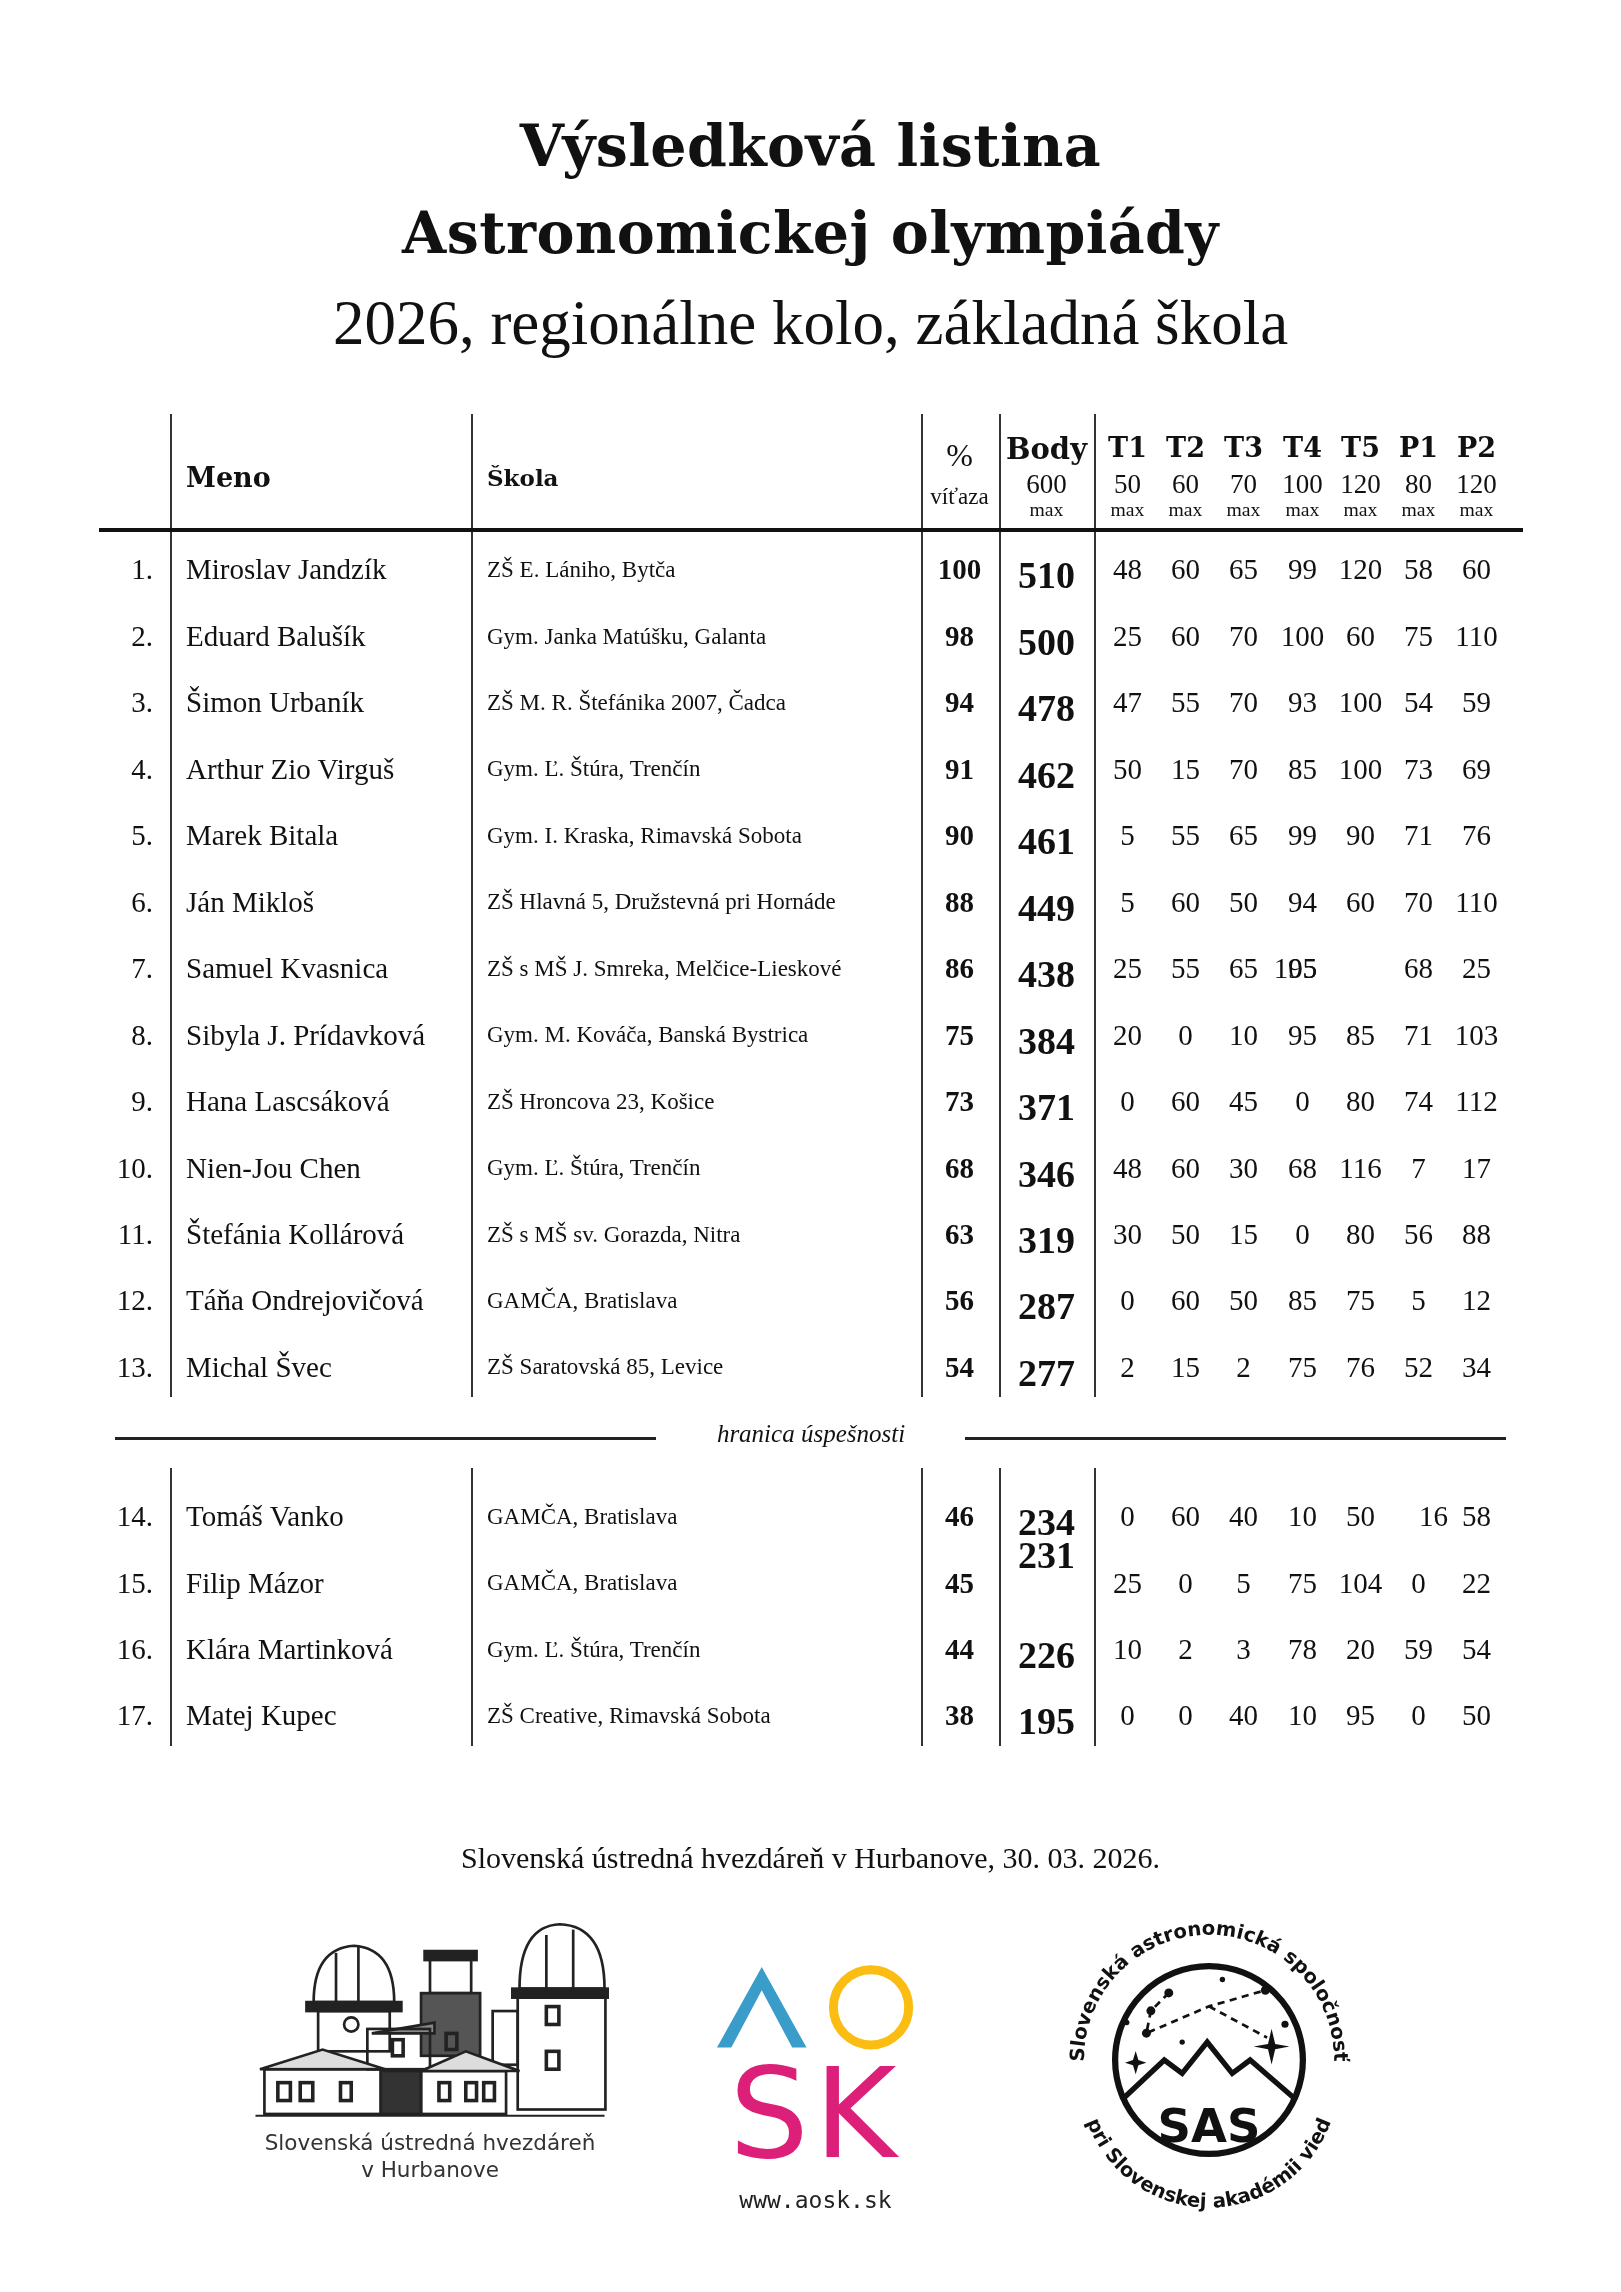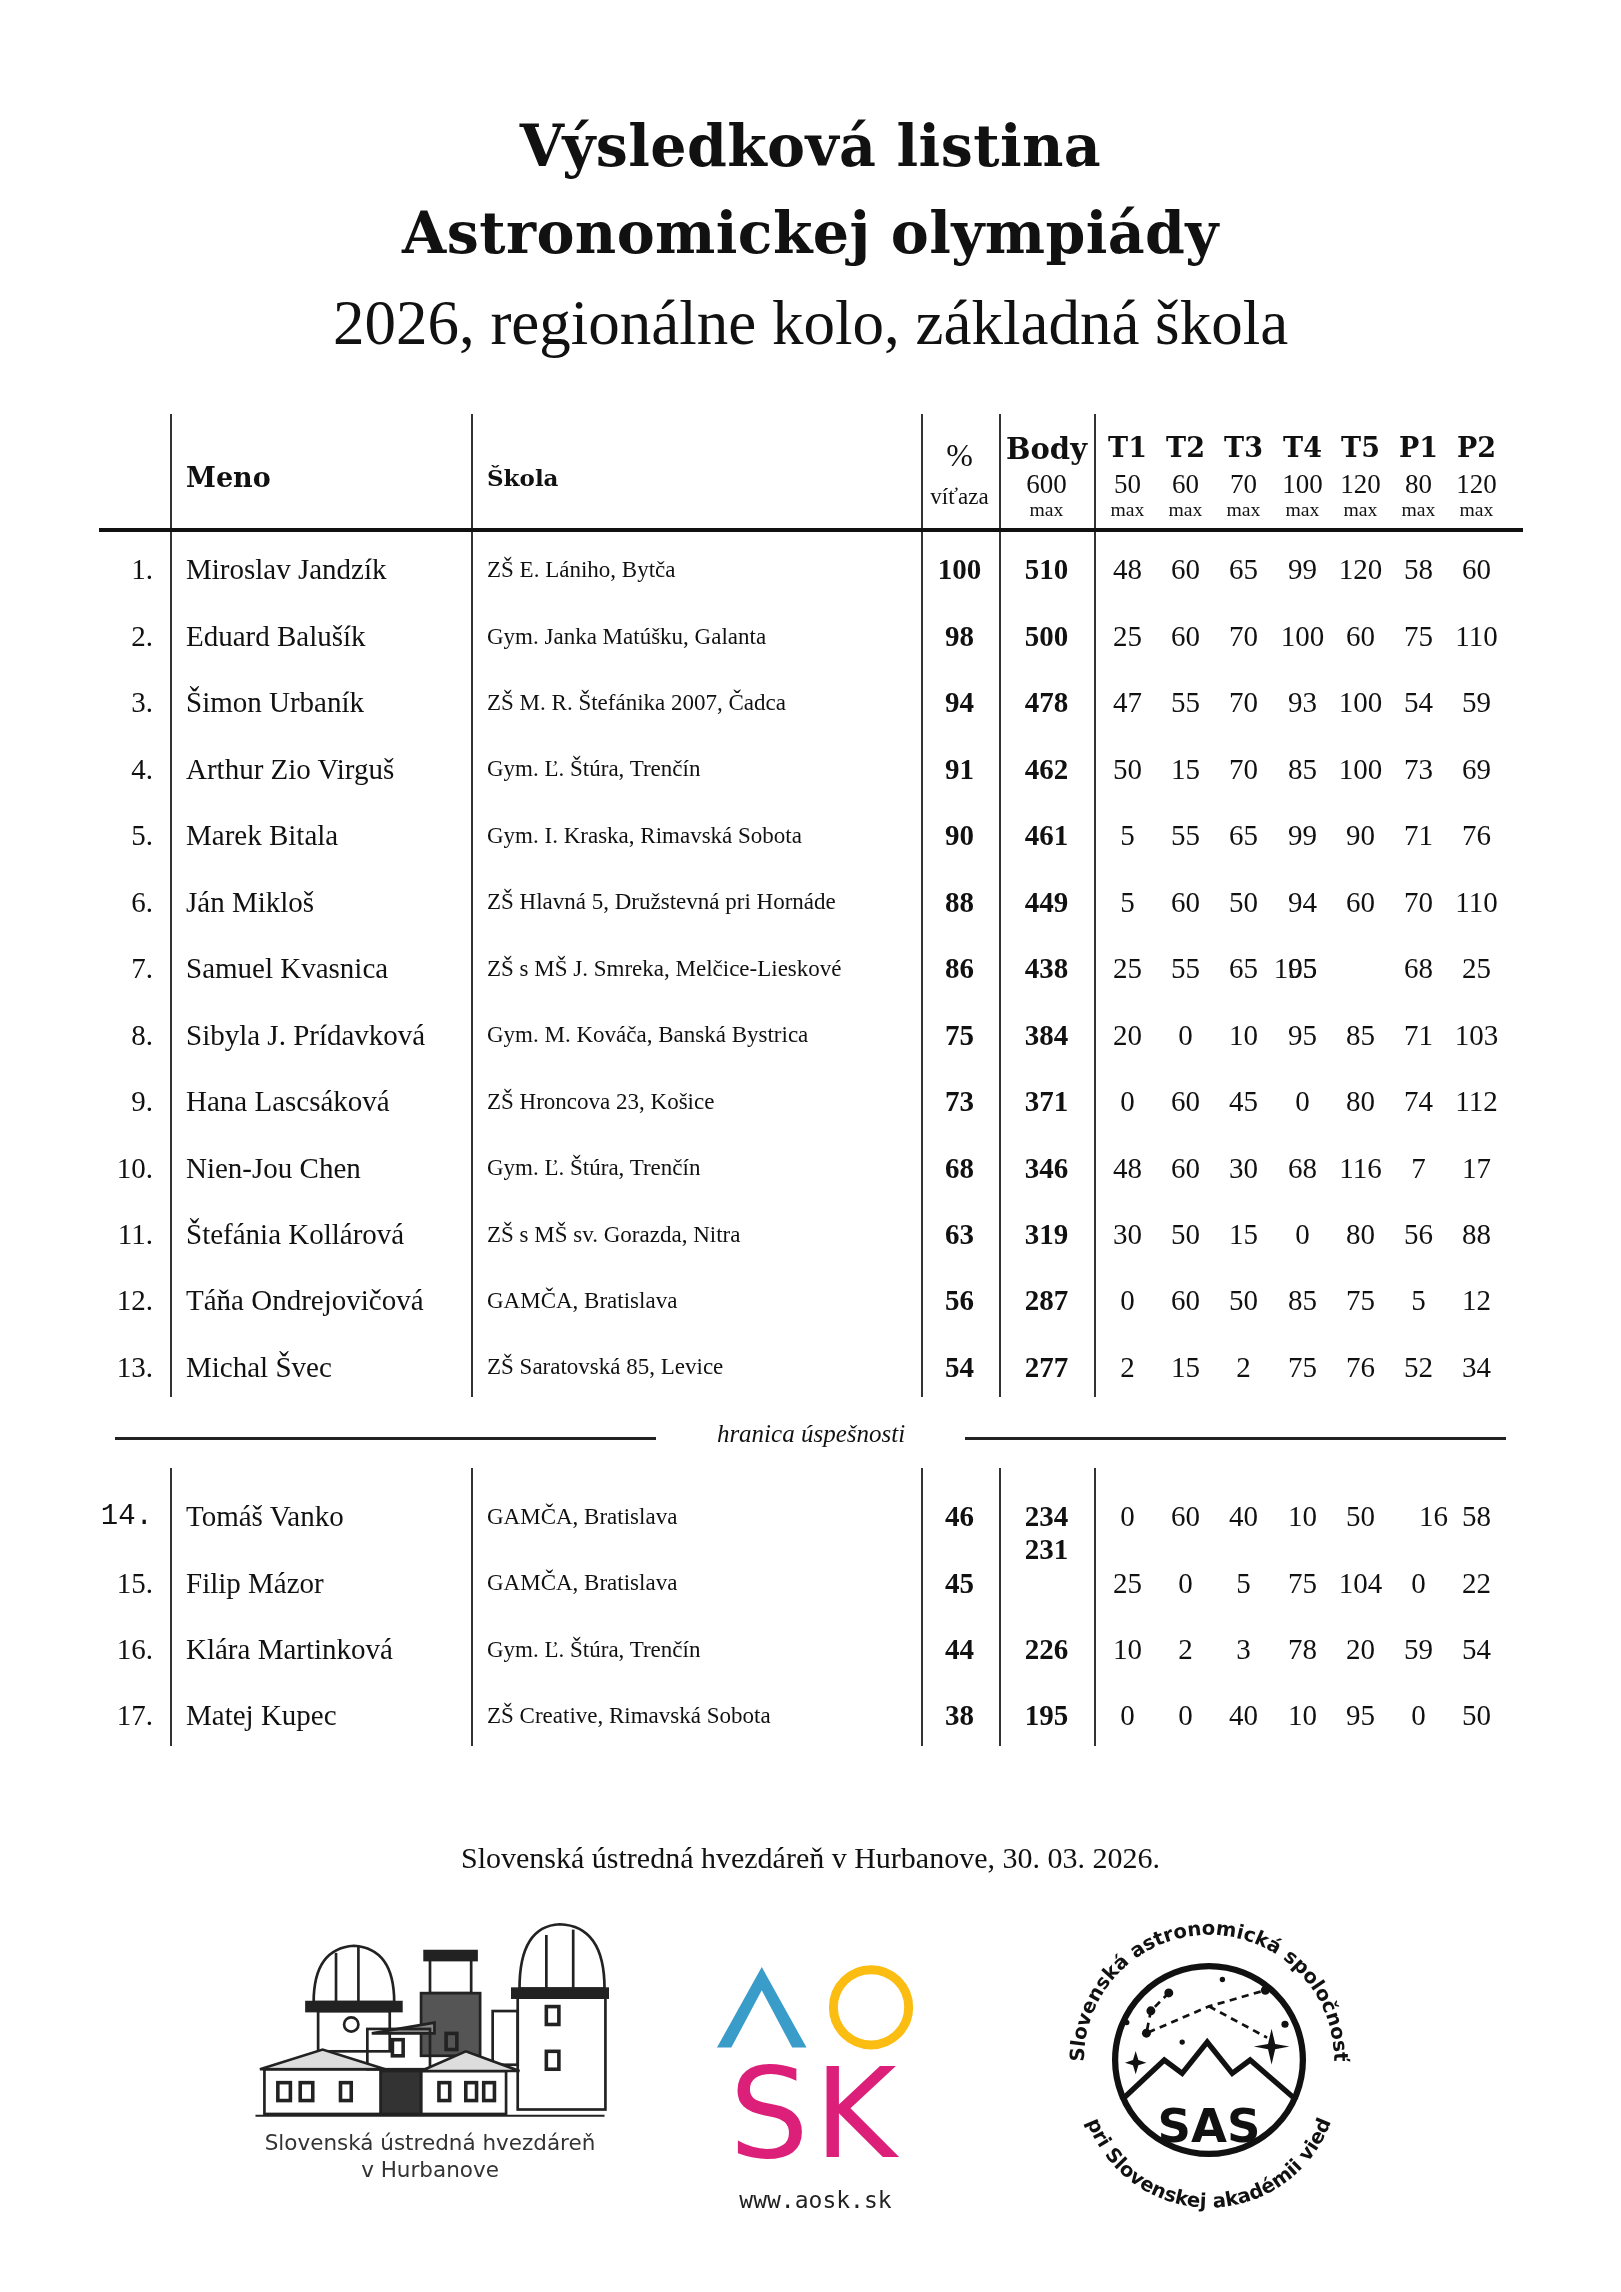--- a/index.html
+++ b/index.html
@@ -9,21 +9,21 @@
            font-family: "DejaVu Serif", serif; font-size: 57px; letter-spacing: 0.4px; }
   .subtitle { position: absolute; left: 0; width: 1621px; text-align: center;
               font-family: "Liberation Serif", serif; font-size: 63px; }
   .vline { position: absolute; width: 1.8px; background: #333; }
   .hrule { position: absolute; left: 99px; width: 1424px; height: 3.6px; background: #111; }
   .cell { position: absolute; white-space: nowrap; font-family: "Liberation Serif", serif; }
   .rank { font-size: 29px; text-align: right; width: 63px; left: 90px; }
   .name { font-size: 29px; left: 186px; }
   .school { font-size: 23px; left: 487px; }
   .pct { font-size: 29px; font-weight: bold; text-align: center; width: 77px; left: 921px; }
-  .body { font-size: 29px; font-weight: bold; text-align: center; width: 95px; left: 999px; }
+  .body { font-size: 38px; font-weight: bold; text-align: center; width: 95px; left: 999px; }
   .task { font-size: 29px; text-align: center; width: 59px; }
   .hdr-bold { font-weight: bold; font-family: "DejaVu Serif", serif; }
   .sep-line { position: absolute; height: 2.7px; background: #222; }
   .sep-label { position: absolute; font-style: italic; font-family: "Liberation Serif", serif; font-size: 25px; text-align: center; }
   .footer { position: absolute; left: 0; width: 1621px; text-align: center; font-family: "Liberation Serif", serif; font-size: 30px; }
   .logo-caption { position: absolute; font-family: "DejaVu Sans", sans-serif; font-size: 21.5px; color: #333; text-align: center; }
   .aosk-url { position: absolute; font-family: "DejaVu Sans Mono", monospace; font-size: 23px; color: #222; text-align: center; }
 </style>
 </head>
 <body>
@@ -224,21 +224,21 @@
     <div class="cell task" style="left:1389px; top:1351px;">52</div>
     <div class="cell task" style="left:1447px; top:1351px;">34</div>
     <div class="sep-line" style="left:115px; width:541px; top:1437px;"></div>
     <div class="sep-line" style="left:965px; width:541px; top:1437px;"></div>
     <div class="sep-label" style="left:656px; width:310px; top:1420px;">hranica úspešnosti</div>
     <div class="vline" style="left:170px; top:1468px; height:278px;"></div>
     <div class="vline" style="left:471px; top:1468px; height:278px;"></div>
     <div class="vline" style="left:921px; top:1468px; height:278px;"></div>
     <div class="vline" style="left:999px; top:1468px; height:278px;"></div>
     <div class="vline" style="left:1094px; top:1468px; height:278px;"></div>
-    <div class="cell rank" style="top:1500px;font-family:Liberation Mono, monospace;">14.</div>
+    <div class="cell rank" style="top:1500px;">14.</div>
     <div class="cell name" style="top:1500px;">Tomáš Vanko</div>
     <div class="cell school" style="top:1504px;">GAMČA, Bratislava</div>
     <div class="cell pct" style="top:1500px;">46</div>
     <div class="cell body" style="top:1500px;">234</div>
     <div class="cell task" style="left:1098px; top:1500px;">0</div>
     <div class="cell task" style="left:1156px; top:1500px;">60</div>
     <div class="cell task" style="left:1214px; top:1500px;">40</div>
     <div class="cell task" style="left:1273px; top:1500px;">10</div>
     <div class="cell task" style="left:1331px; top:1500px;">50</div>
     <div class="cell task" style="left:1389px; top:1500px;text-align:right;">16</div>

